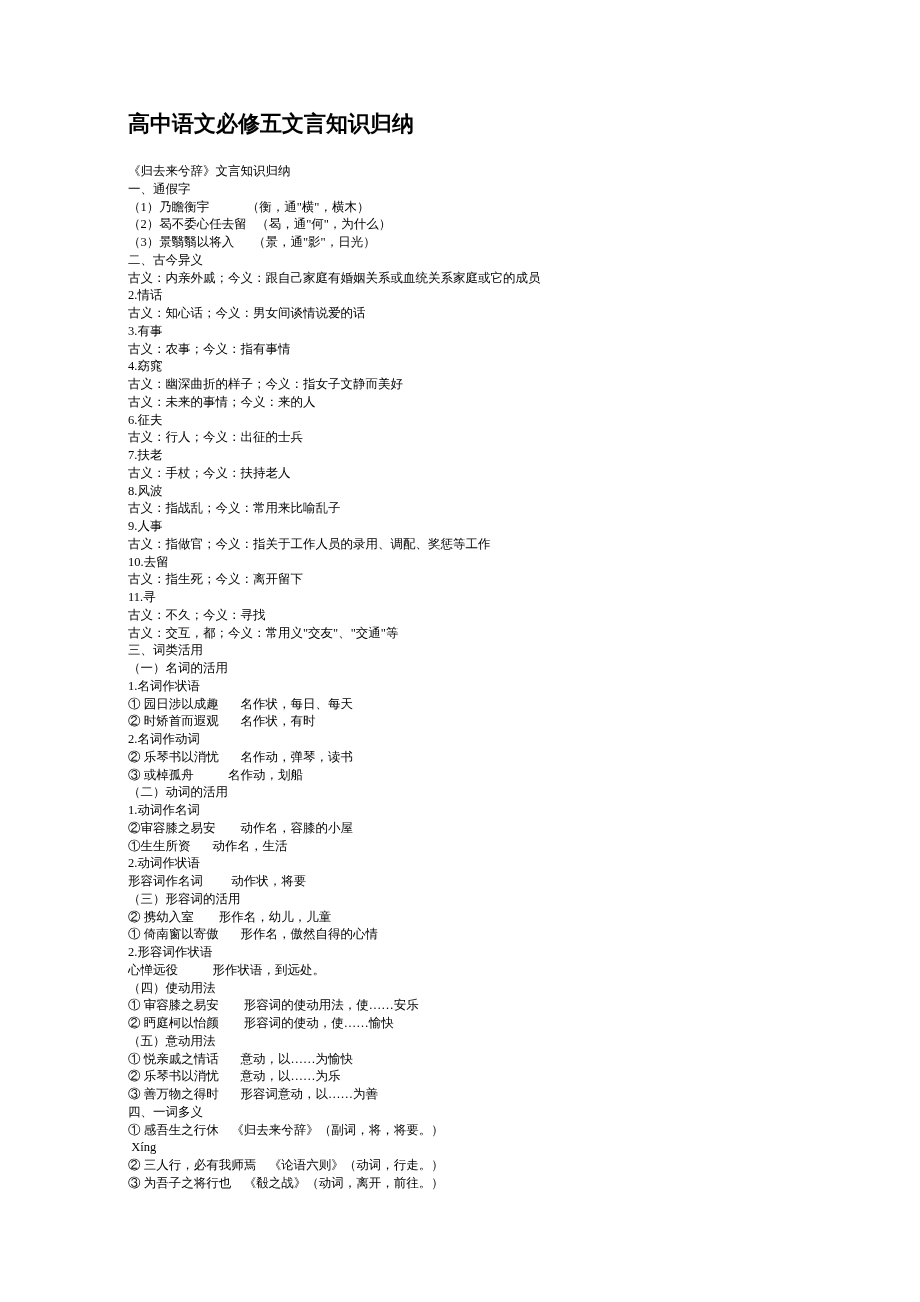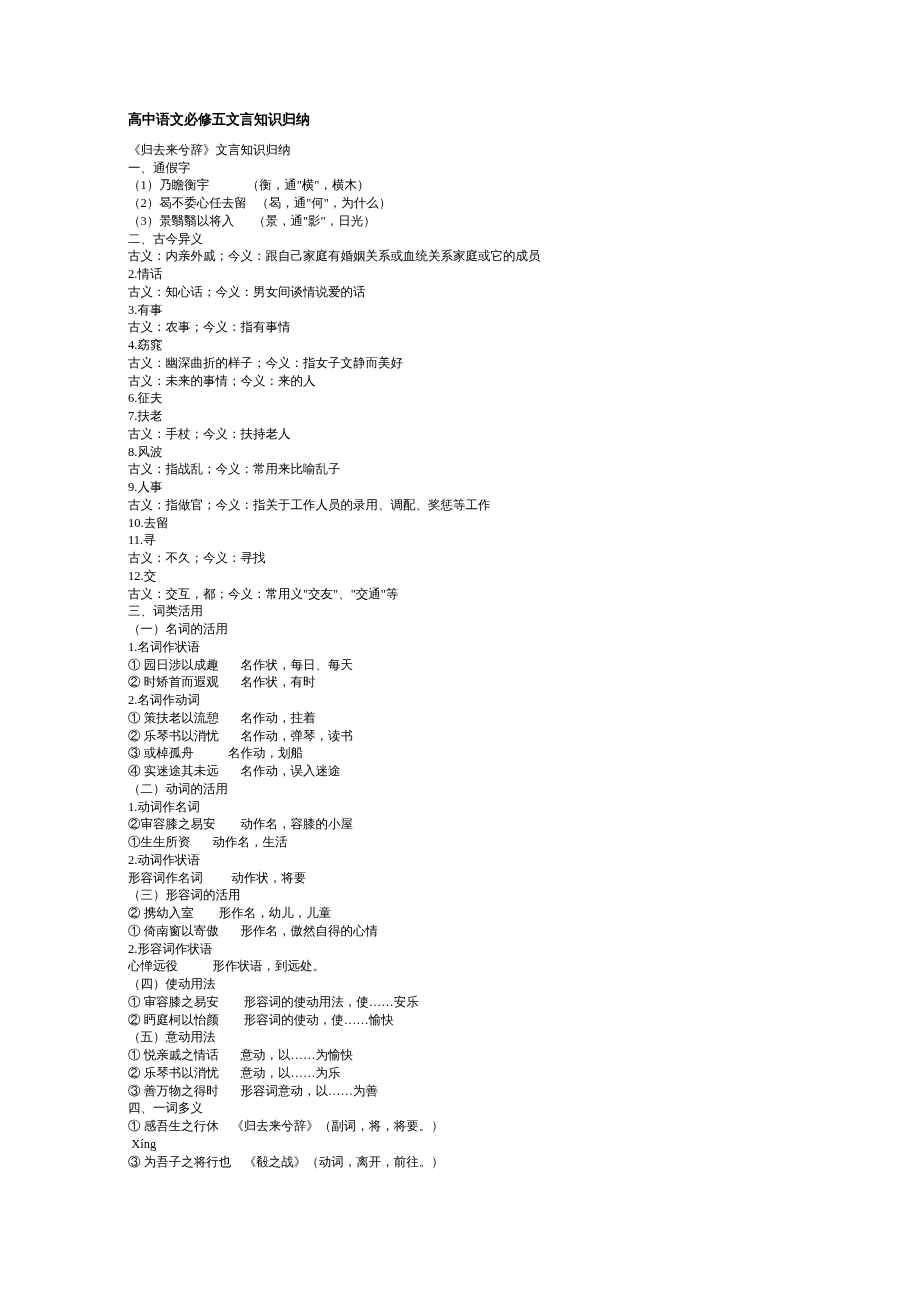--- a/index.html
+++ b/index.html
@@ -9,24 +9,24 @@
     font-family: "SimSun", "宋体", serif;
     width: 920px;
   }
   .page {
     padding: 110px 128px 60px 128px;
     font-size: 12.5px;
     line-height: 1.42;
     color: #000;
   }
   .title {
-    font-family: Liberation Serif, serif;
-    font-size: 14px;
+    font-family: Liberation Mono, monospace;
+    font-size: 22px;
     font-weight: bold;
-    margin-bottom: 12px;
+    margin-bottom: 22px;
   }
   .line {
     white-space: pre-wrap;
   }
 </style>
 </head>
 <body>
 
 <div class="page">
   <div class="title">高中语文必修五文言知识归纳</div>
@@ -39,41 +39,40 @@
       <div class="line">二、古今异义</div>
       <div class="line">古义：内亲外戚；今义：跟自己家庭有婚姻关系或血统关系家庭或它的成员</div>
       <div class="line">2.情话</div>
       <div class="line">古义：知心话；今义：男女间谈情说爱的话</div>
       <div class="line">3.有事</div>
       <div class="line">古义：农事；今义：指有事情</div>
       <div class="line">4.窈窕</div>
       <div class="line">古义：幽深曲折的样子；今义：指女子文静而美好</div>
       <div class="line">古义：未来的事情；今义：来的人</div>
       <div class="line">6.征夫</div>
+      <div class="line">古义：行人；今义：出征的士兵</div>
       <div class="line">7.扶老</div>
       <div class="line">古义：手杖；今义：扶持老人</div>
       <div class="line">8.风波</div>
       <div class="line">古义：指战乱；今义：常用来比喻乱子</div>
       <div class="line">9.人事</div>
       <div class="line">古义：指做官；今义：指关于工作人员的录用、调配、奖惩等工作</div>
       <div class="line">10.去留</div>
+      <div class="line">古义：指生死；今义：离开留下</div>
       <div class="line">11.寻</div>
       <div class="line">古义：不久；今义：寻找</div>
-      <div class="line">12.交</div>
       <div class="line">古义：交互，都；今义：常用义"交友"、"交通"等</div>
       <div class="line">三、词类活用</div>
       <div class="line">（一）名词的活用</div>
       <div class="line">1.名词作状语</div>
       <div class="line">① 园日涉以成趣       名作状，每日、每天</div>
       <div class="line">② 时矫首而遐观       名作状，有时</div>
       <div class="line">2.名词作动词</div>
-      <div class="line">① 策扶老以流憩       名作动，拄着</div>
       <div class="line">② 乐琴书以消忧       名作动，弹琴，读书</div>
       <div class="line">③ 或棹孤舟           名作动，划船</div>
-      <div class="line">④ 实迷途其未远       名作动，误入迷途</div>
       <div class="line">（二）动词的活用</div>
       <div class="line">1.动词作名词</div>
       <div class="line">②审容膝之易安        动作名，容膝的小屋</div>
       <div class="line">①生生所资       动作名，生活</div>
       <div class="line">2.动词作状语</div>
       <div class="line">形容词作名词         动作状，将要</div>
       <div class="line">（三）形容词的活用</div>
       <div class="line">② 携幼入室        形作名，幼儿，儿童</div>
       <div class="line">① 倚南窗以寄傲       形作名，傲然自得的心情</div>
       <div class="line">2.形容词作状语</div>
@@ -81,15 +80,16 @@
       <div class="line">（四）使动用法</div>
       <div class="line">① 审容膝之易安        形容词的使动用法，使……安乐</div>
       <div class="line">② 眄庭柯以怡颜        形容词的使动，使……愉快</div>
       <div class="line">（五）意动用法</div>
       <div class="line">① 悦亲戚之情话       意动，以……为愉快</div>
       <div class="line">② 乐琴书以消忧       意动，以……为乐</div>
       <div class="line">③ 善万物之得时       形容词意动，以……为善</div>
       <div class="line">四、一词多义</div>
       <div class="line">① 感吾生之行休    《归去来兮辞》（副词，将，将要。）</div>
       <div class="line"> Xíng</div>
+      <div class="line">② 三人行，必有我师焉    《论语六则》（动词，行走。）</div>
       <div class="line">③ 为吾子之将行也    《殽之战》（动词，离开，前往。）</div>
     </div>
 </div>
 
 </body></html>

